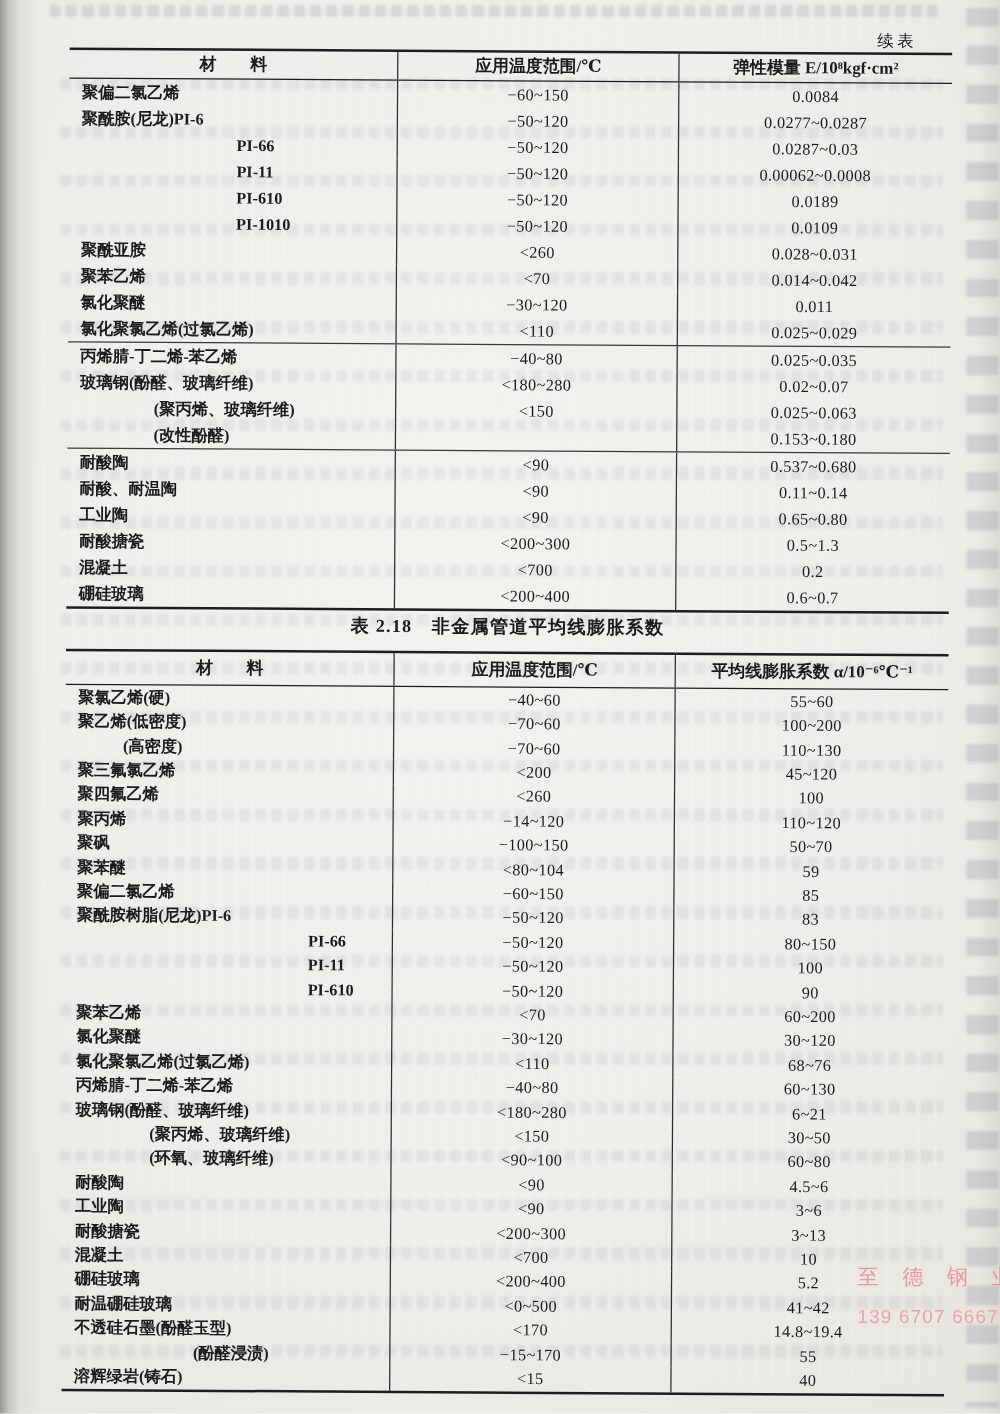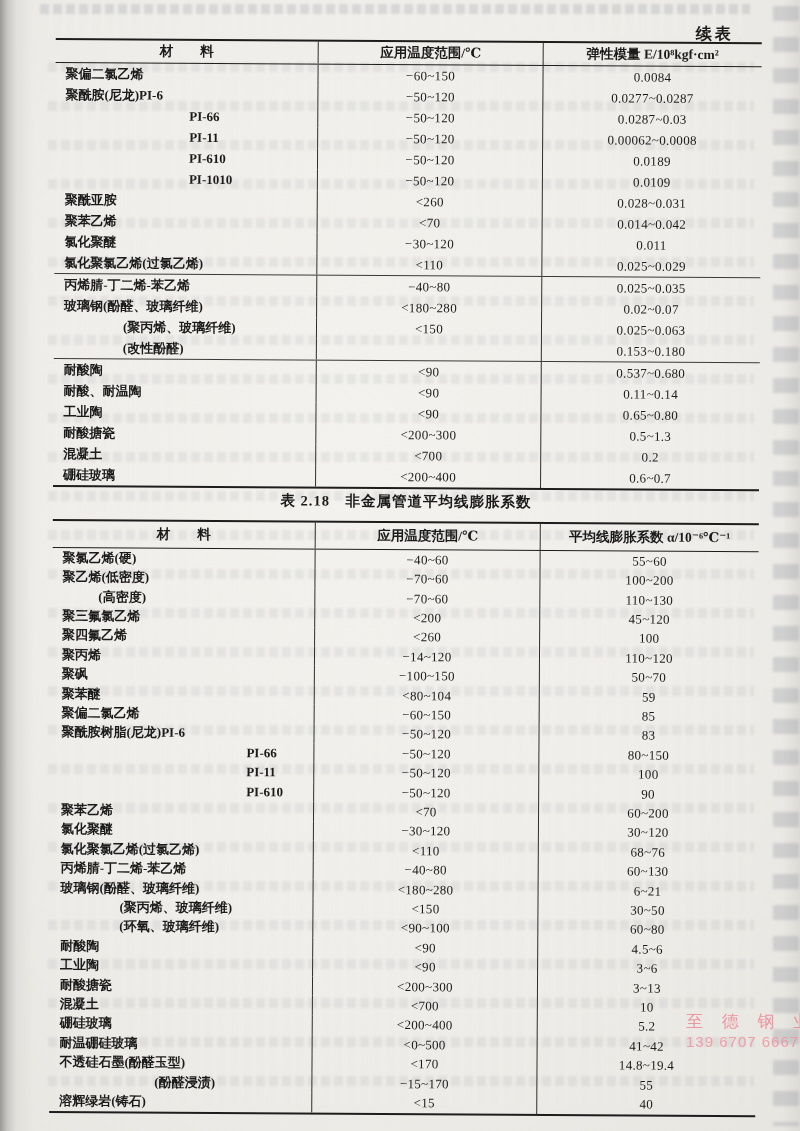--- a/index.html
+++ b/index.html
@@ -14,21 +14,21 @@
   .ghost{position:absolute;pointer-events:none;filter:blur(1.2px);
         background-image:
           repeating-linear-gradient(90deg, rgba(243,242,238,0) 0 9px, rgba(243,242,238,0.92) 9px 13px),
           repeating-linear-gradient(180deg, rgba(96,106,126,0.55) 0 10px, rgba(96,106,126,0) 10px 39px);}
   .g-top{left:40px;top:4px;width:710px;height:32px;opacity:.30;}
   .g-main{left:48px;top:62px;width:706px;height:1044px;opacity:.16;}
   .g-edge{right:1px;top:6px;width:26px;height:1120px;opacity:.30;filter:blur(1.4px);
         background-image:repeating-linear-gradient(180deg, rgba(90,100,122,0.65) 0 15px, rgba(90,100,122,0) 15px 31px);}
   .sheet{position:absolute;left:0;top:0;width:800px;height:1131px;
         transform:rotate(0.35deg);transform-origin:60px 0;}
-  .continued{position:absolute;top:20px;right:66px;font-weight:bold;font-size:16px;letter-spacing:3px;}
+  .continued{position:absolute;top:20px;right:66px;font-weight:normal;font-size:13px;letter-spacing:3px;}
   .tbl{position:absolute;left:56px;width:706px;background:transparent;
        border-top:2.4px solid #1d1d1d;border-bottom:2.4px solid #1d1d1d;}
   .t1{top:38px;}
   .t2{top:519px;}
   .hdr{display:grid;grid-template-columns:262px 225px 219px;
        border-bottom:1.3px solid #1d1d1d;font-weight:bold;font-size:13.5px;}
   .t1 .hdr{height:22px;}
   .t2 .hdr{height:26px;}
   .hdr-cell{display:flex;align-items:center;justify-content:center;white-space:nowrap;}
   .hdr-cell.c2,.hdr-cell.c3,.cell-temp,.cell-value{border-left:1.2px solid #2e2e2e;}
@@ -38,21 +38,21 @@
   .t2 .row{height:19.42px;}
   .row.rule{border-top:1px solid #3a3a3a;}
   .cell-material{display:flex;align-items:center;font-weight:600;white-space:nowrap;}
   .cell-temp,.cell-value{display:flex;align-items:center;justify-content:center;white-space:nowrap;
        font-weight:500;letter-spacing:.3px;}
   .caption{position:absolute;left:56px;top:490px;width:706px;text-align:center;
        font-weight:bold;font-size:14.5px;letter-spacing:1px;}
   .watermark{position:absolute;left:686px;top:1010px;width:112px;pointer-events:none;
        color:rgba(238,128,142,0.80);text-align:left;font-family:"Liberation Sans",sans-serif;}
   .wm-name{font-size:17px;letter-spacing:7px;white-space:nowrap;}
-  .wm-phone{font-size:15px;letter-spacing:1px;white-space:nowrap;margin-top:0;color:rgba(242,146,158,0.85);text-align:center;}
+  .wm-phone{font-size:15px;letter-spacing:1px;white-space:nowrap;margin-top:12px;color:rgba(242,146,158,0.85);text-align:center;}
 </style>
 </head>
 <body>
 
 <div class="page">
   <div class="gutter"></div>
   <div class="edge-right"></div>
   <div class="ghost g-top"></div>
   <div class="ghost g-main"></div>
   <div class="ghost g-edge"></div>

